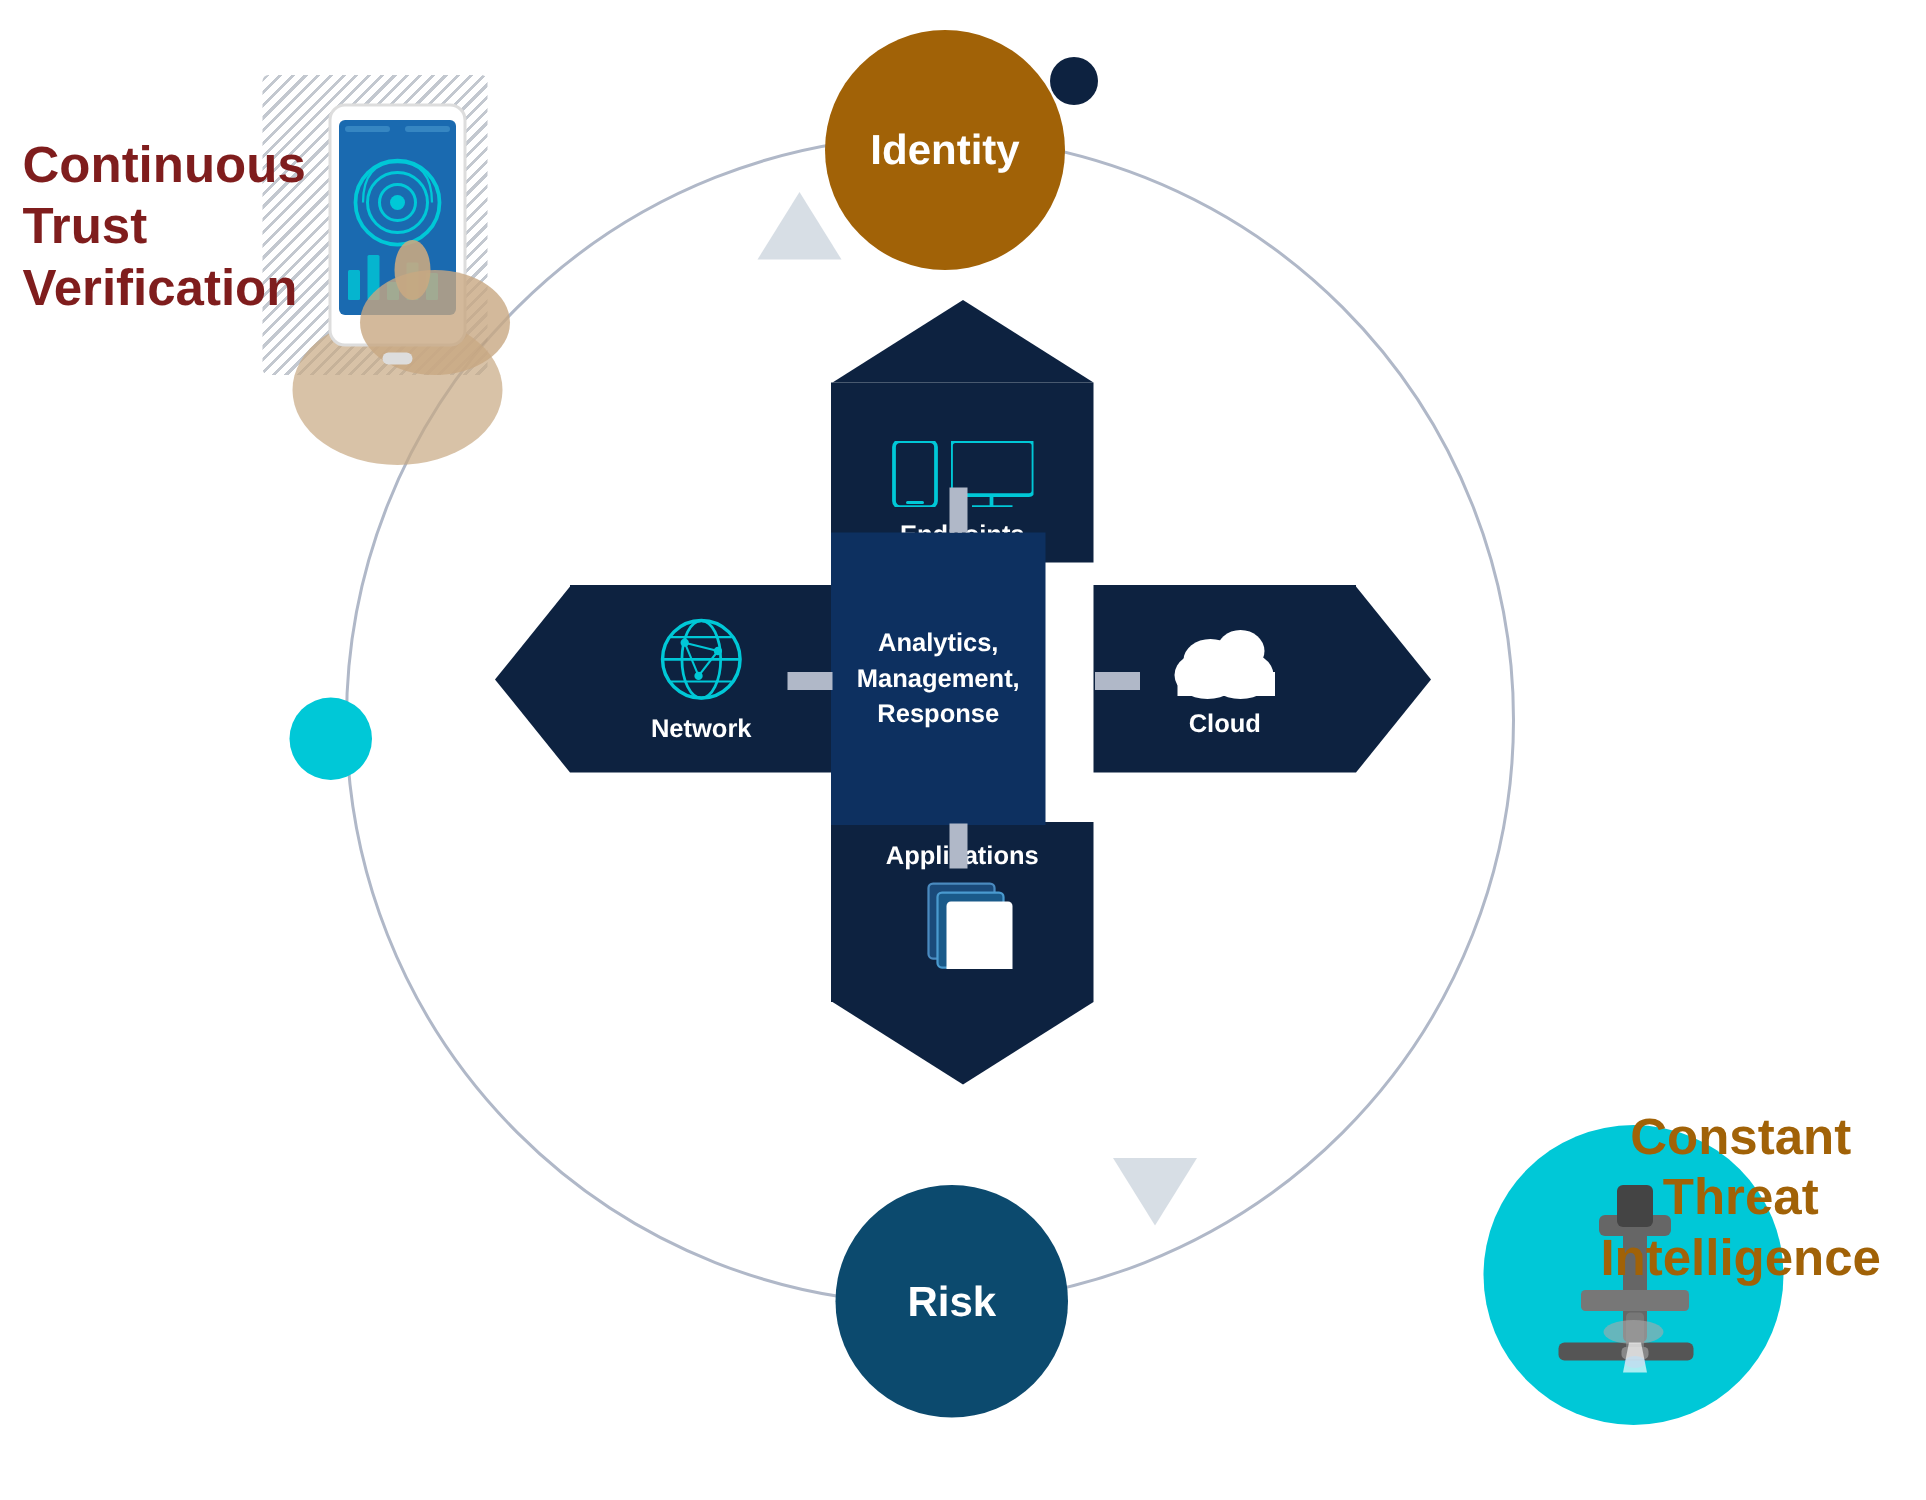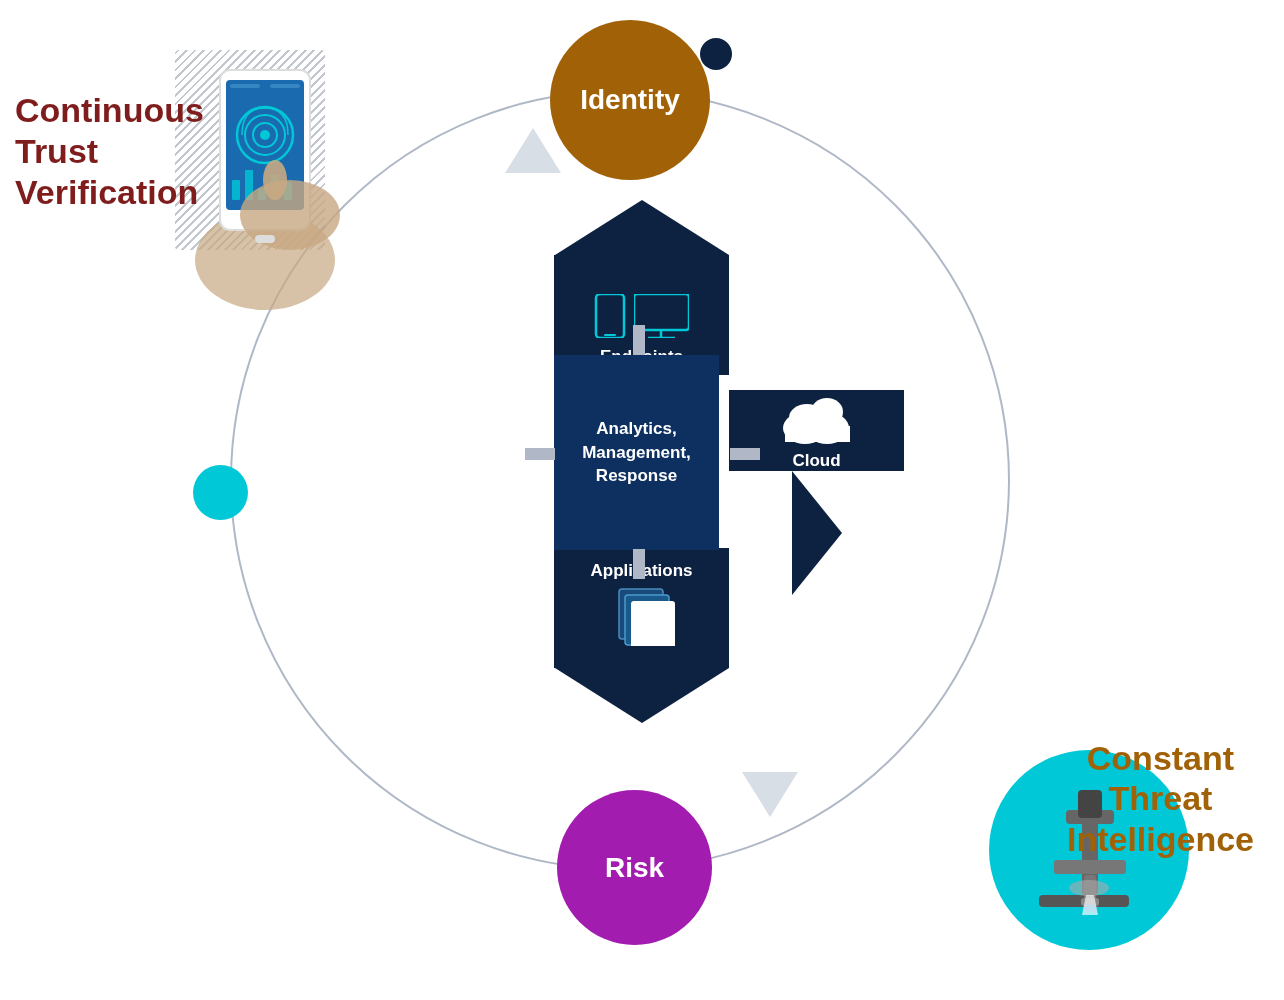--- a/index.html
+++ b/index.html
@@ -60,21 +60,21 @@
       top: 38px;
       left: 700px;
       z-index: 11;
     }
 
     
     .risk-circle {
       position: absolute;
       width: 155px;
       height: 155px;
-      background: #a21caf;
+      background: #0c4a6e;
       border-radius: 50%;
       bottom: 55px;
       left: 557px;
       display: flex;
       align-items: center;
       justify-content: center;
       z-index: 10;
     }
     .risk-circle span {
       color: white;
@@ -121,21 +121,21 @@
       z-index: 8;
       opacity: 0.85;
     }
 
     
     
 
     
     .center-box {
       position: absolute;
-      width: 165px;
+      width: 143px;
       height: 195px;
       background: #0d3060;
       top: 355px;
       left: 554px;
       z-index: 6;
       display: flex;
       align-items: center;
       justify-content: center;
       flex-direction: column;
     }
@@ -253,21 +253,21 @@
     }
 
     
     .cloud-block {
       position: absolute;
       top: 390px;
       left: 729px;
       height: 125px;
       z-index: 6;
       display: flex;
-      flex-direction: column;
+      flex-direction: row;
       align-items: center;
     }
     .cloud-rect {
       width: 175px;
       height: 125px;
       background: #0d2240;
       display: flex;
       flex-direction: column;
       align-items: center;
       justify-content: center;
@@ -468,20 +468,41 @@
 
           <rect x="11" y="14" width="44" height="50" rx="3" fill="#1a5a8a" stroke="#4a9acf" stroke-width="1.5"></rect>
 
           <rect x="17" y="20" width="44" height="50" rx="3" fill="white"></rect>
         </svg>
       </div>
     </div>
     <div class="applications-arrow-down"></div>
   </div>
 
+  <div class="network-block">
+    <div class="network-arrow-left"></div>
+    <div class="network-rect">
+
+      <svg width="65" height="65" viewBox="0 0 65 65" class="network-globe">
+        <circle cx="32" cy="32" r="28" fill="none" stroke="#00c8d7" stroke-width="2.5"></circle>
+        <ellipse cx="32" cy="32" rx="14" ry="28" fill="none" stroke="#00c8d7" stroke-width="2"></ellipse>
+        <line x1="4" y1="32" x2="60" y2="32" stroke="#00c8d7" stroke-width="2"></line>
+        <line x1="10" y1="16" x2="54" y2="16" stroke="#00c8d7" stroke-width="1.5"></line>
+        <line x1="10" y1="48" x2="54" y2="48" stroke="#00c8d7" stroke-width="1.5"></line>
+
+        <circle cx="20" cy="20" r="3" fill="#00c8d7"></circle>
+        <circle cx="44" cy="26" r="3" fill="#00c8d7"></circle>
+        <circle cx="30" cy="44" r="3" fill="#00c8d7"></circle>
+        <line x1="20" y1="20" x2="44" y2="26" stroke="#00c8d7" stroke-width="1.5"></line>
+        <line x1="44" y1="26" x2="30" y2="44" stroke="#00c8d7" stroke-width="1.5"></line>
+        <line x1="20" y1="20" x2="30" y2="44" stroke="#00c8d7" stroke-width="1.5"></line>
+      </svg>
+      <span>Network</span>
+    </div>
+  </div>
 
   <div class="cloud-block">
     <div class="cloud-rect">
 
       <svg width="80" height="55" viewBox="0 0 80 55">
         <ellipse cx="28" cy="38" rx="22" ry="16" fill="white"></ellipse>
         <ellipse cx="50" cy="38" rx="22" ry="16" fill="white"></ellipse>
         <ellipse cx="30" cy="28" rx="18" ry="14" fill="white"></ellipse>
         <ellipse cx="50" cy="22" rx="16" ry="14" fill="white"></ellipse>
         <rect x="8" y="36" width="65" height="16" rx="0" fill="white"></rect>

